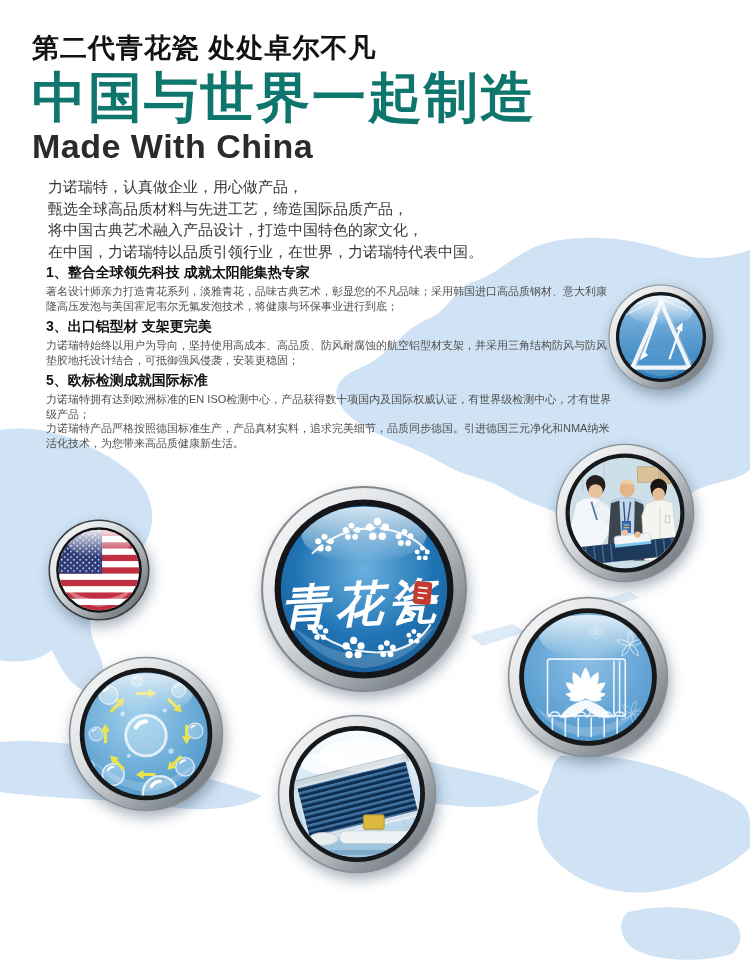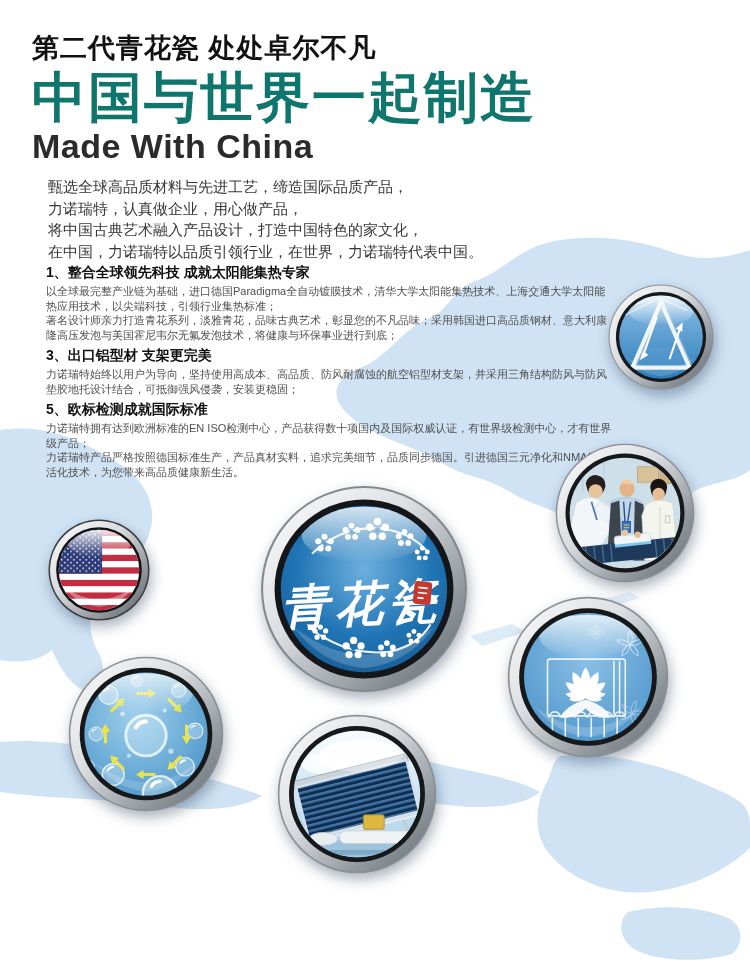--- a/index.html
+++ b/index.html
@@ -47,29 +47,28 @@
     </g>
   </svg>
 
   <header class="copy" id="hdr">
     <h2 class="sub">第二代青花瓷 处处卓尔不凡</h2>
     <h1 class="ttl">中国与世界一起制造</h1>
     <div class="ten">Made With China</div>
   </header>
 
   <div class="copy" id="intro">
+    <p>力诺瑞特，认真做企业，用心做产品，</p>
     <p>甄选全球高品质材料与先进工艺，缔造国际品质产品，</p>
-    <p>力诺瑞特，认真做企业，用心做产品，</p>
     <p>将中国古典艺术融入产品设计，打造中国特色的家文化，</p>
     <p>在中国，力诺瑞特以品质引领行业，在世界，力诺瑞特代表中国。</p>
   </div>
 
   <div class="copy" id="feat">
     <h3 class="fh">1、整合全球领先科技 成就太阳能集热专家</h3>
-    <p class="fb">以全球最完整产业链为基础，进口德国Paradigma全自动镀膜技术，清华大学太阳能集热技术、上海交通大学太阳能热应用技术，以尖端科技，引领行业集热标准；</p>
     <p class="fb">著名设计师亲力打造青花系列，淡雅青花，品味古典艺术，彰显您的不凡品味；采用韩国进口高品质钢材、意大利康隆高压发泡与美国霍尼韦尔无氟发泡技术，将健康与环保事业进行到底；</p>
     <h3 class="fh">3、出口铝型材 支架更完美</h3>
     <p class="fb">力诺瑞特始终以用户为导向，坚持使用高成本、高品质、防风耐腐蚀的航空铝型材支架，并采用三角结构防风与防风垫胶地托设计结合，可抵御强风侵袭，安装更稳固；</p>
     <h3 class="fh">5、欧标检测成就国际标准</h3>
     <p class="fb">力诺瑞特拥有达到欧洲标准的EN ISO检测中心，产品获得数十项国内及国际权威认证，有世界级检测中心，才有世界级产品；</p>
     <p class="fb">力诺瑞特产品严格按照德国标准生产，产品真材实料，追求完美细节，品质同步德国。引进德国三元净化和NMA纳米活化技术，为您带来高品质健康新生活。</p>
   </div>
 
   <div class="badge" id="b-frame">
     <svg viewBox="0 0 200 200">

